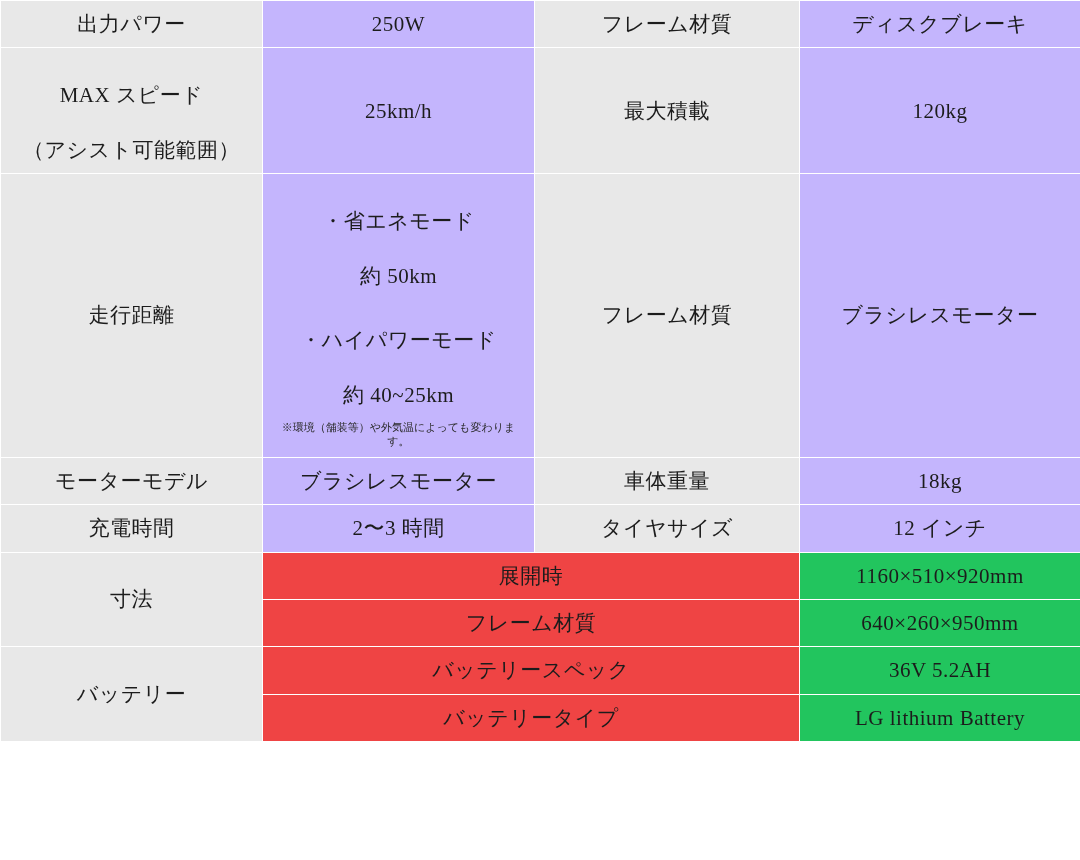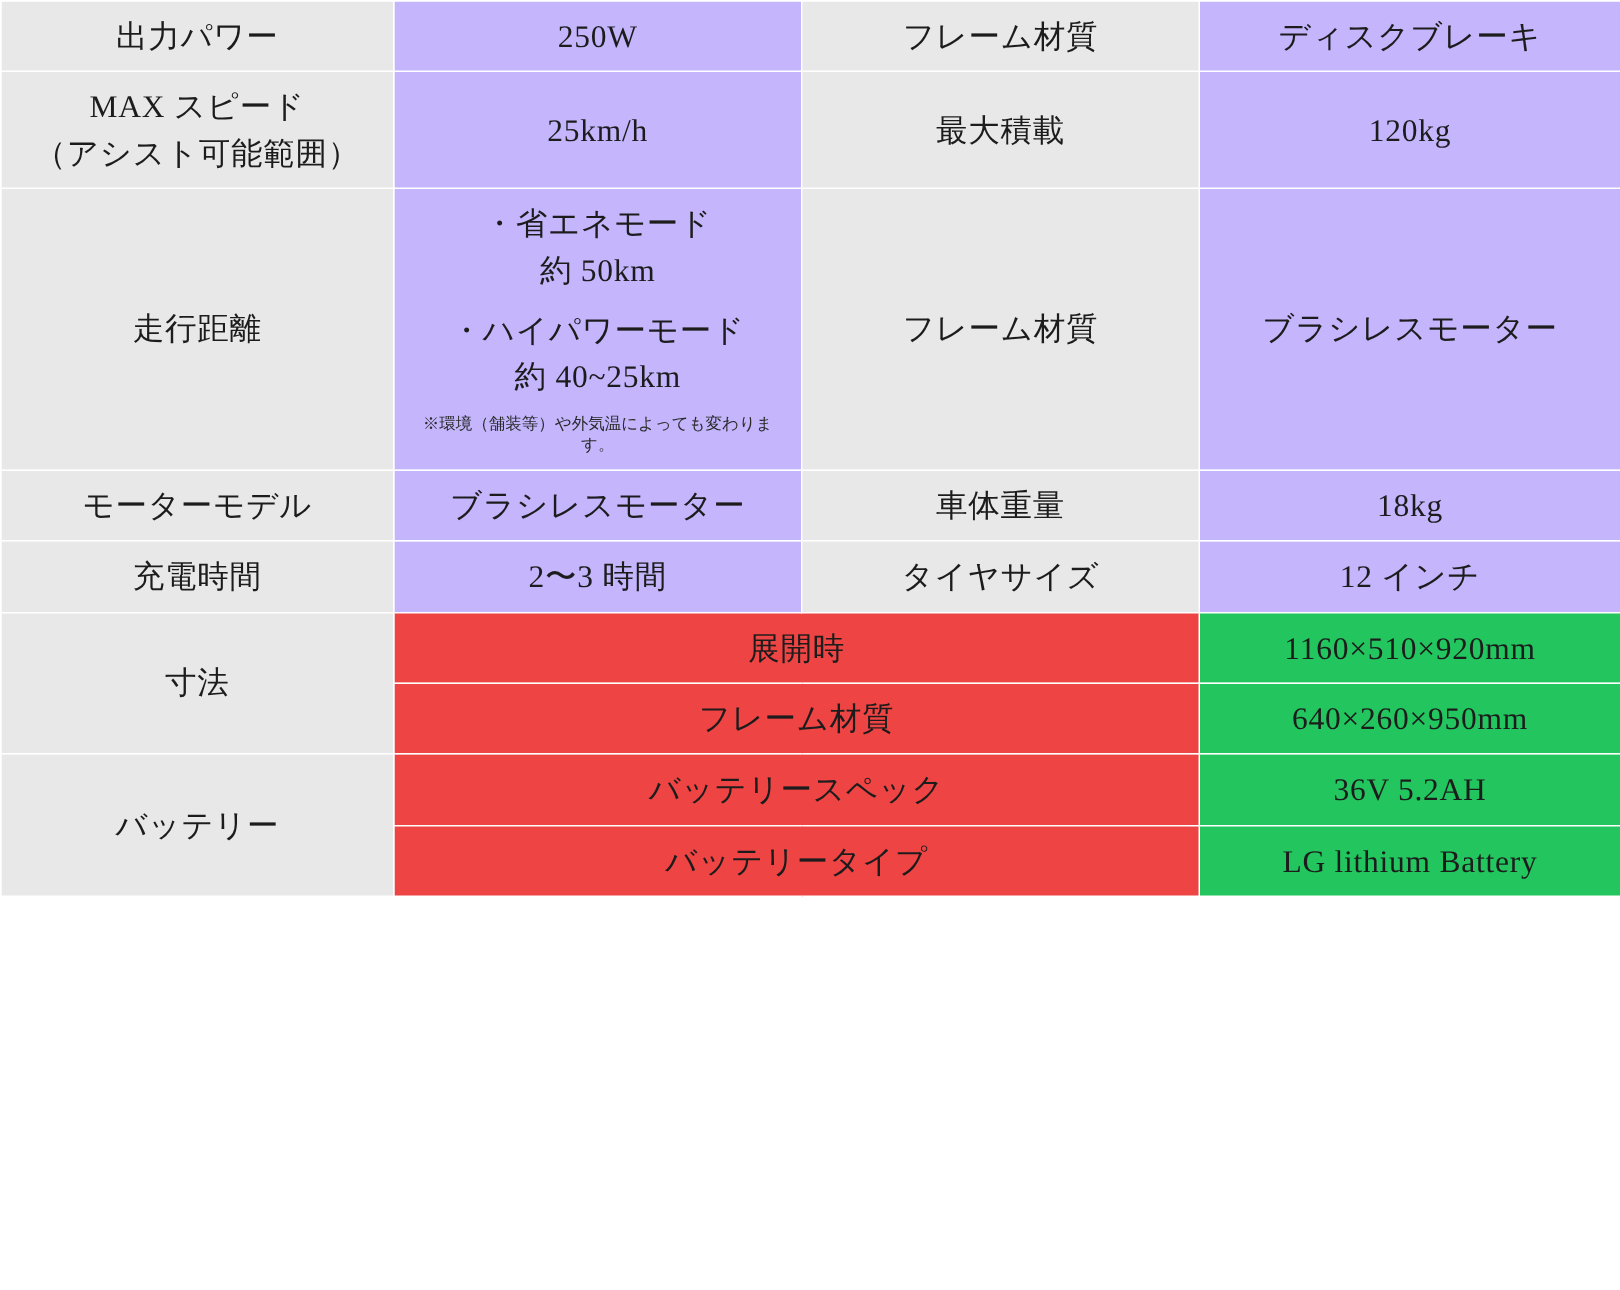--- a/index.html
+++ b/index.html
@@ -40,20 +40,21 @@
   .small-note {
     display: block;
     font-size: 11px;
     line-height: 1.3;
     margin-top: 10px;
     letter-spacing: 0;
     color: #2a2a2a;
   }
   .range-line {
     display: block;
+    margin-top: 24px;
   }
   .range-gap {
     display: block;
     height: 10px;
   }
 </style>
 </head>
 <body>
 
 <table class="spec-table">

